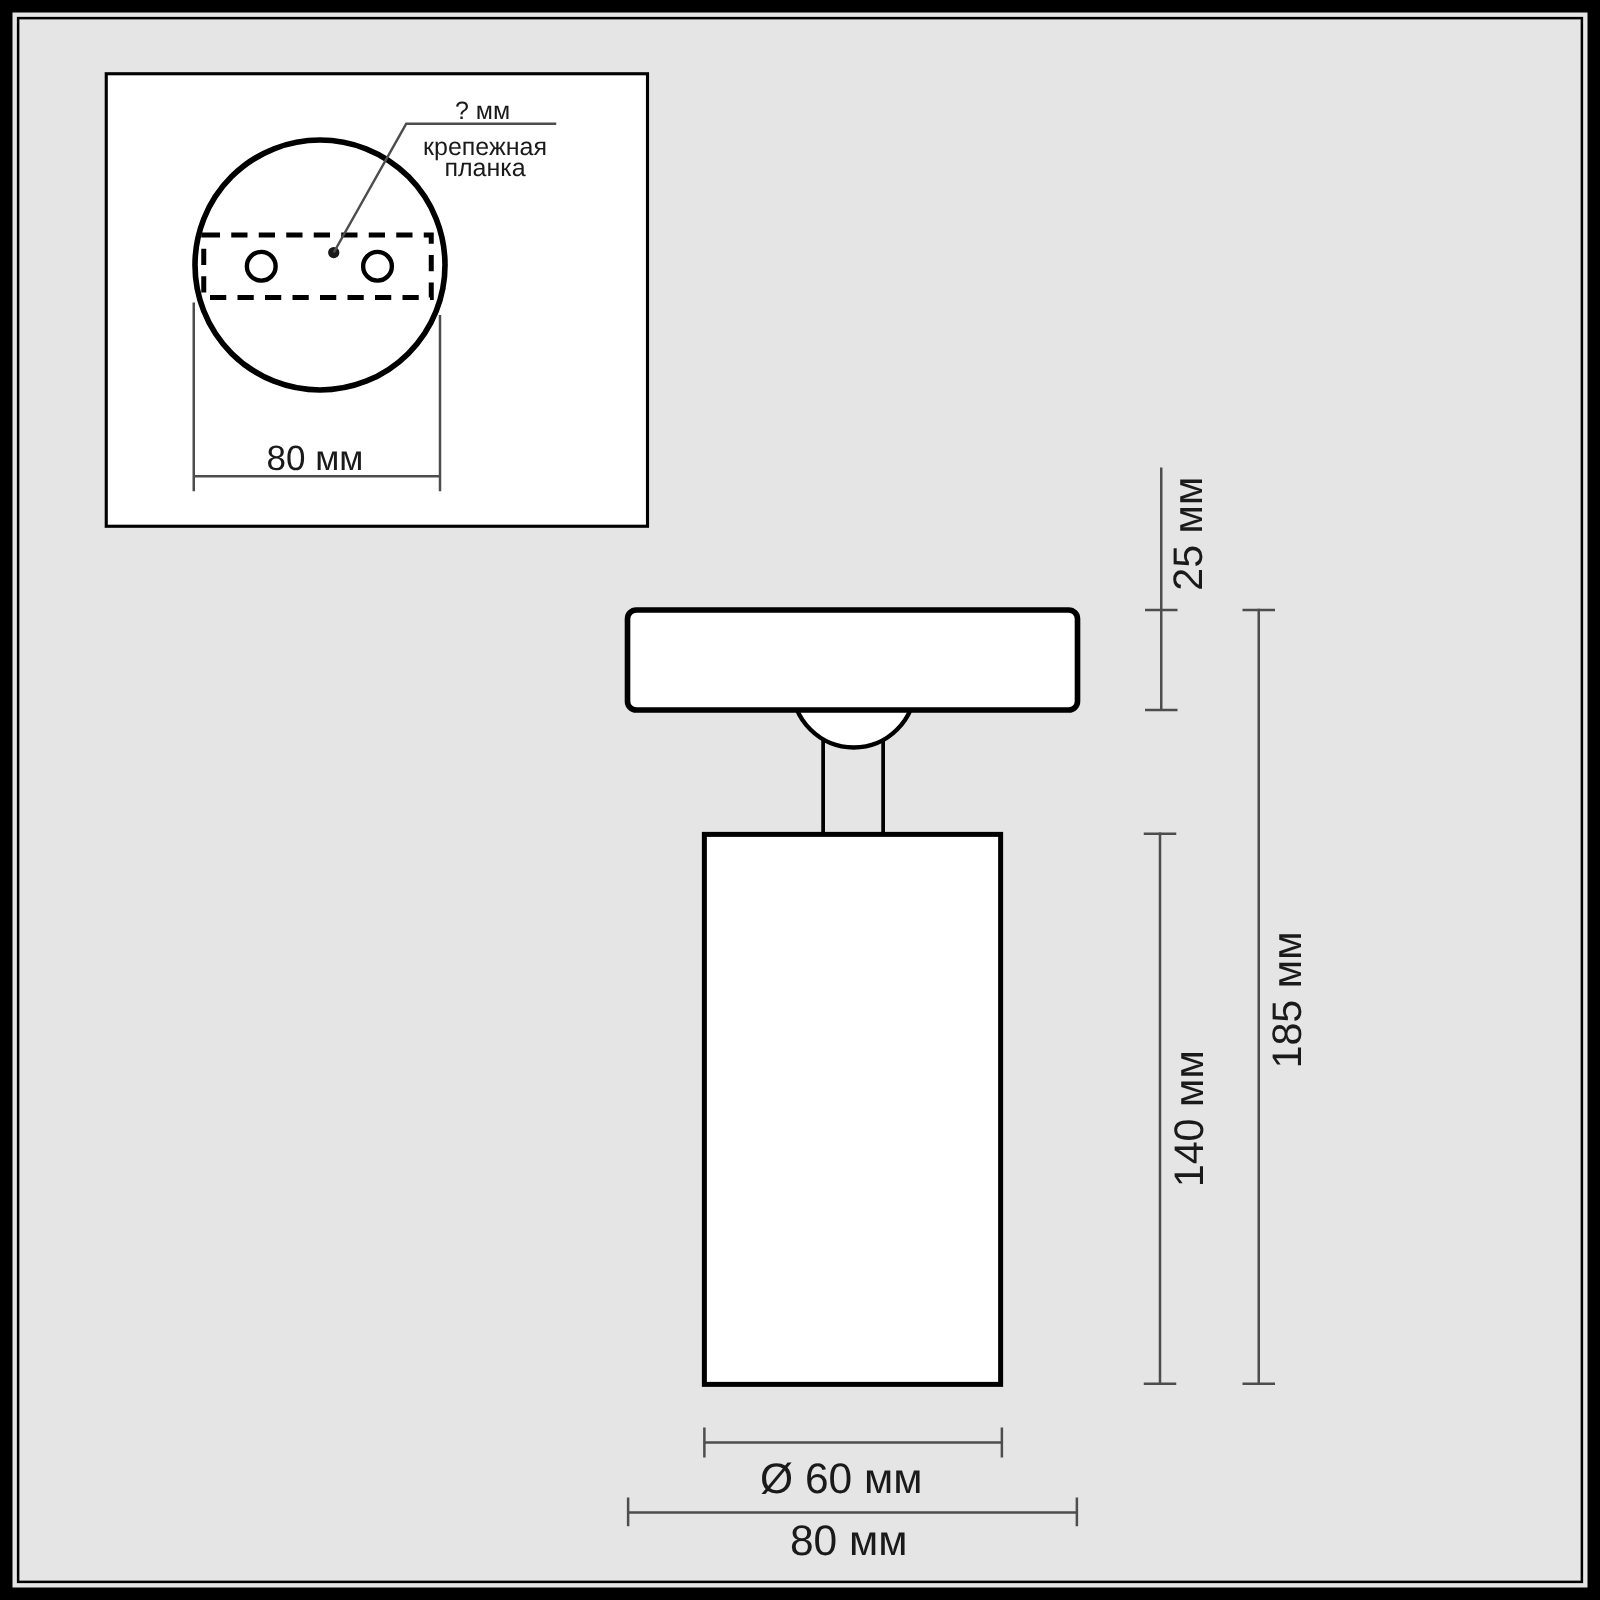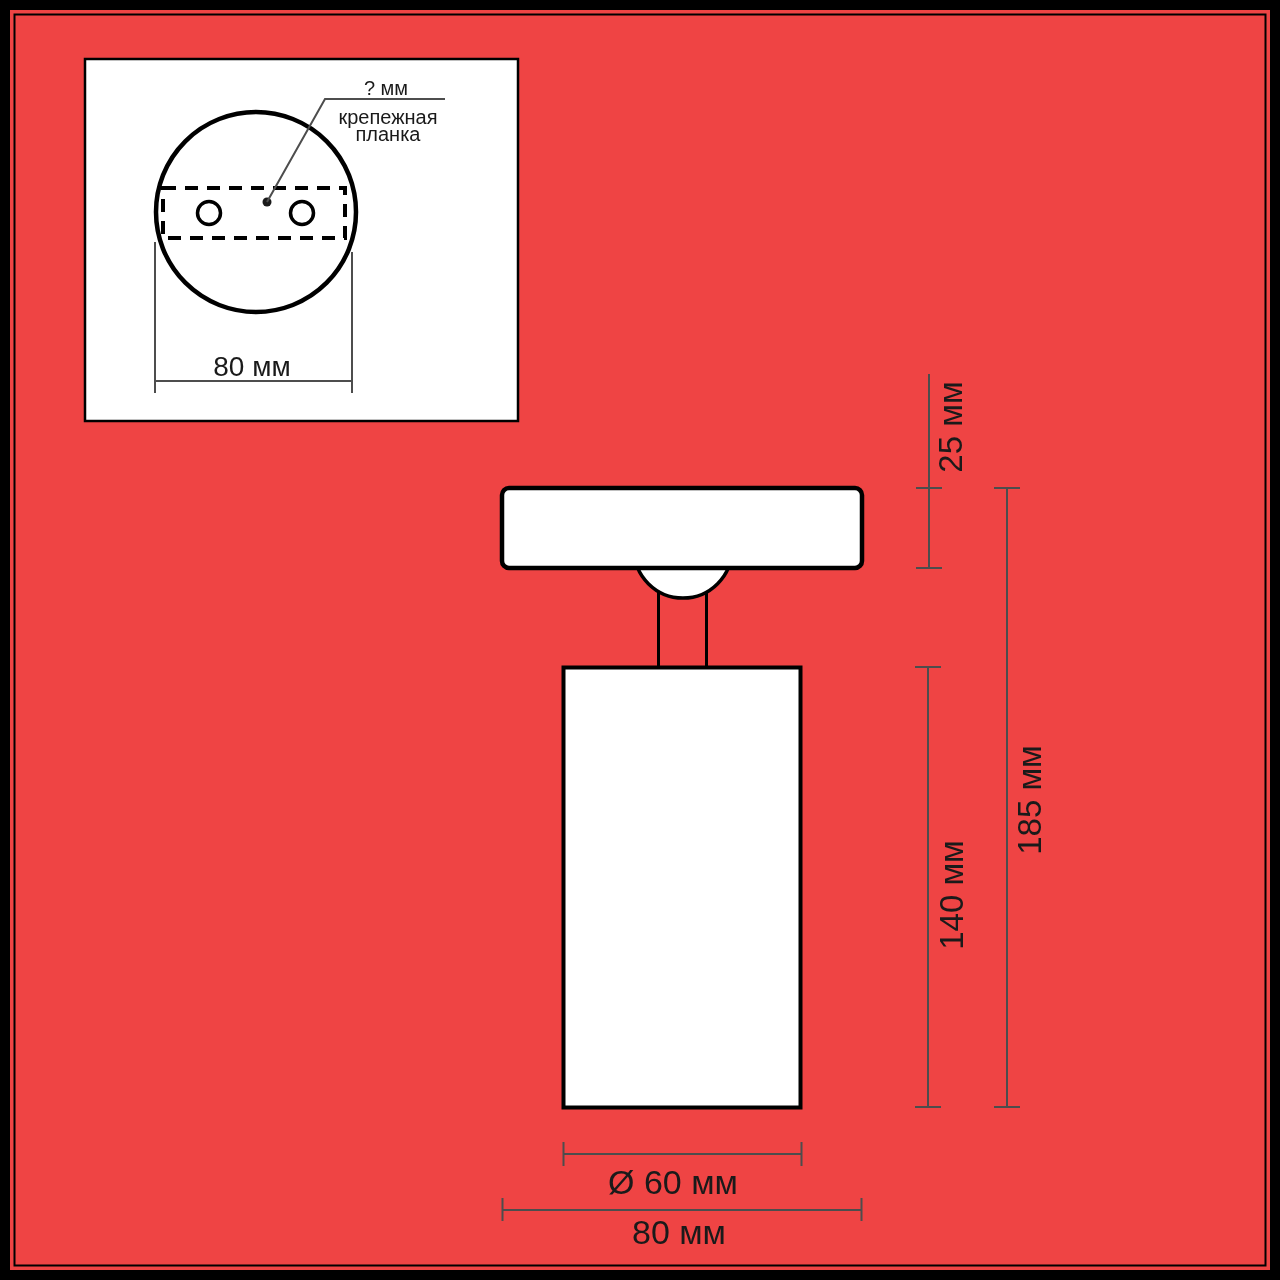--- a/index.html
+++ b/index.html
@@ -1,19 +1,19 @@
 <!DOCTYPE html>
 <html><head>
 <meta charset="utf-8">
 <style>
   html, body { margin: 0; padding: 0; background: #ffffff; }
   #stage {
     width: 1280px; height: 1280px;
     position: relative;
-    background: #ef4444;
+    background: #e5e5e5;
     font-family: "Liberation Sans", sans-serif;
   }
   svg { display: block; }
   .draw    { stroke: #000000; fill: none; }
   .drawfill{ stroke: #000000; fill: #ffffff; }
   .dim     { stroke: #4d4d4d; stroke-width: 2; fill: none; }
   .txt     { fill: #1a1a1a; font-family: "Liberation Sans", sans-serif; }
   .txt-callout { font-size: 20px; }
   .txt-inset-dim { font-size: 28px; }
   .txt-dim-v { font-size: 33px; }

